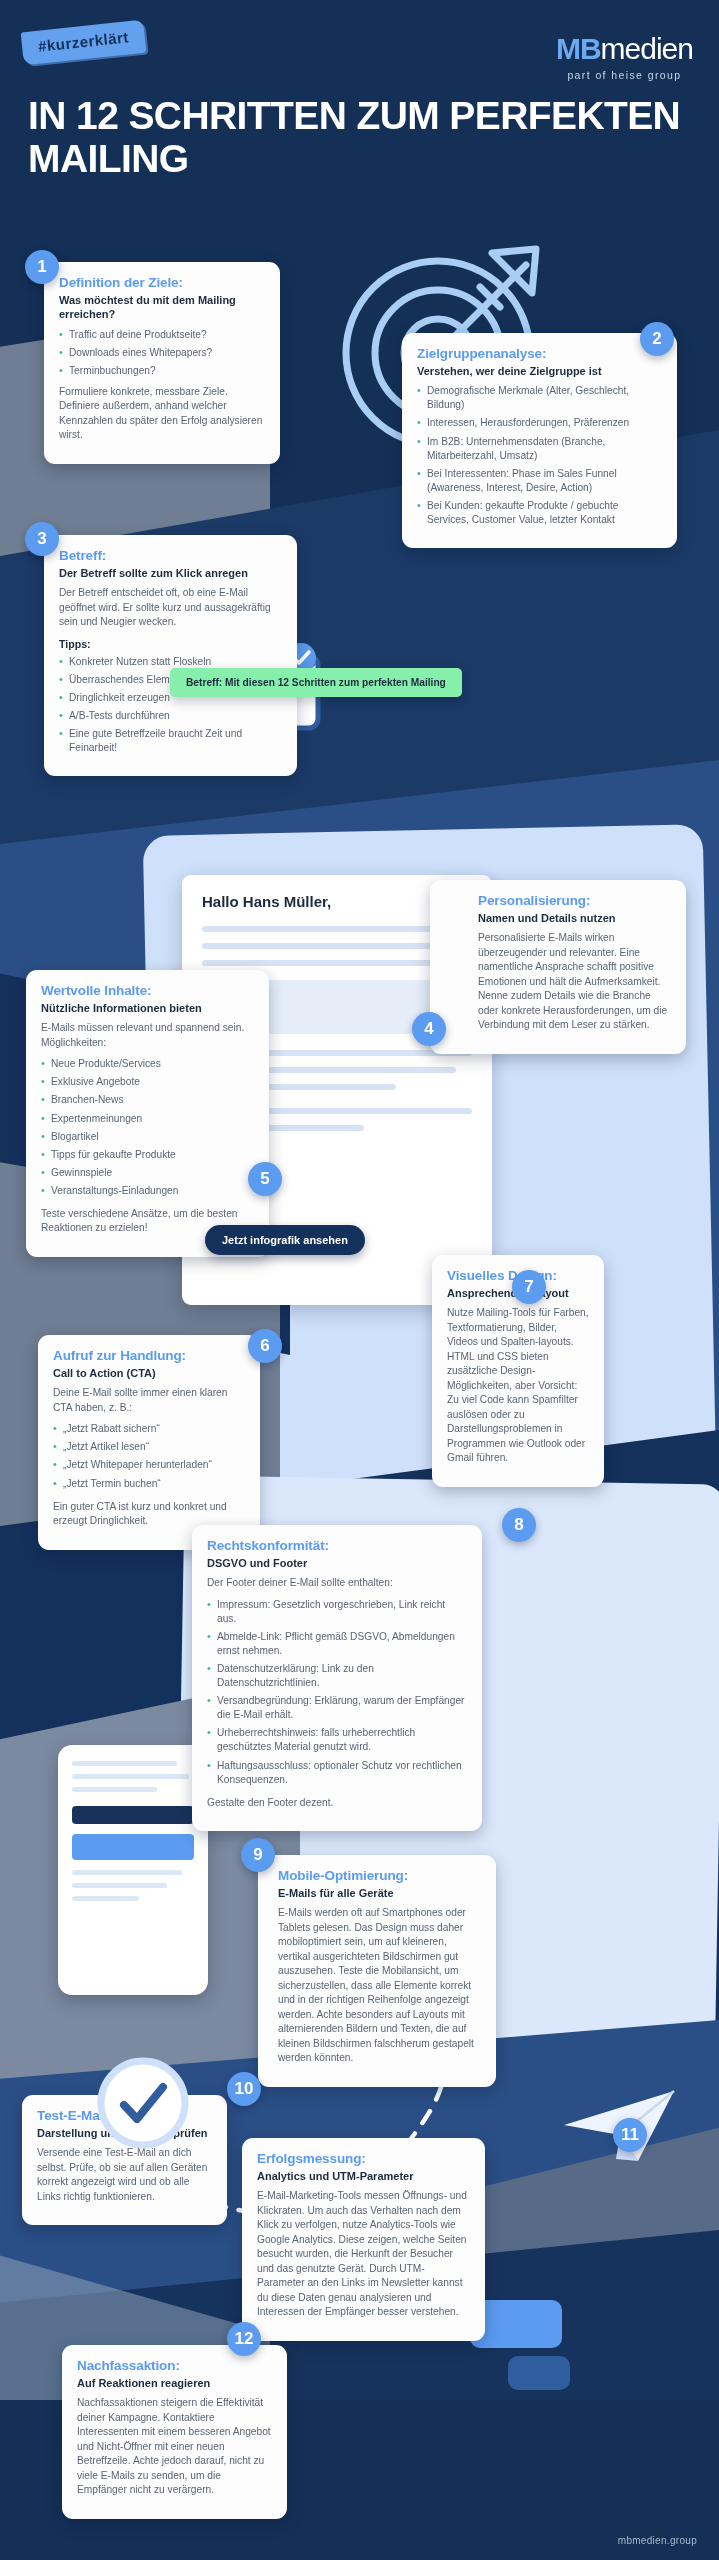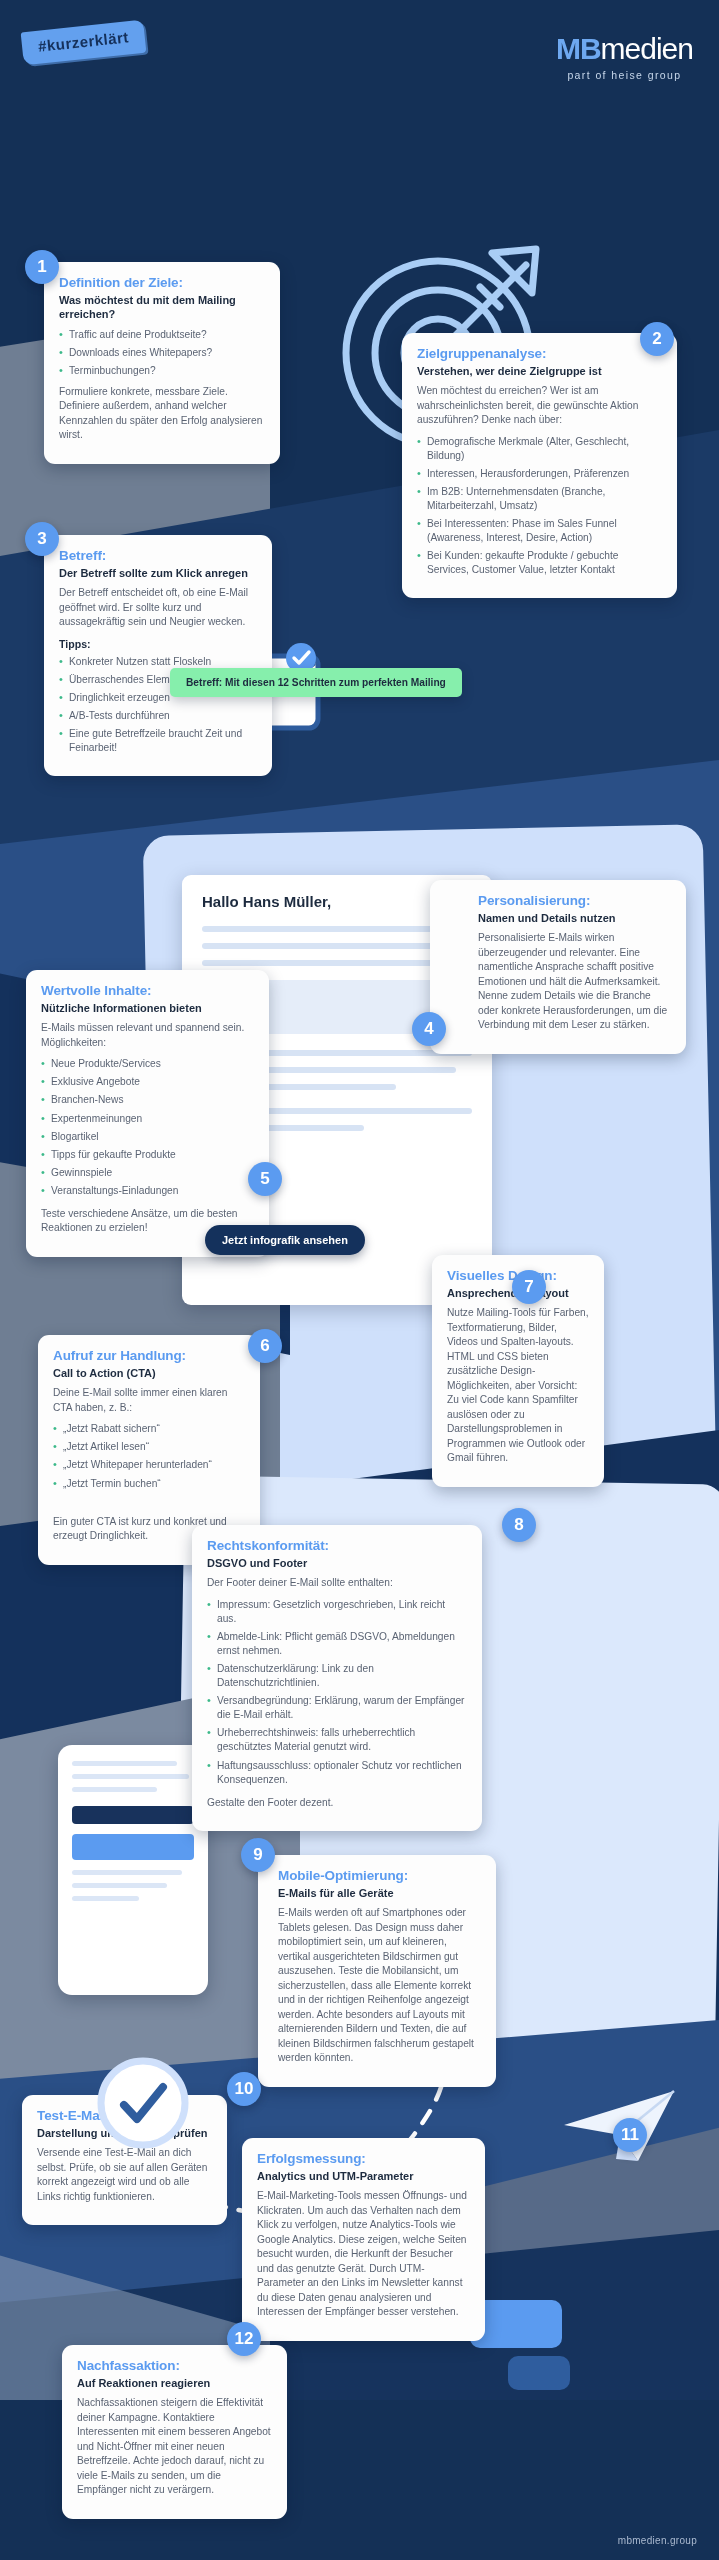--- a/index.html
+++ b/index.html
@@ -150,20 +150,21 @@
   </div>
 
   <div class="header">
     <span class="brush">#kurzerklärt</span>
     <div class="logo">
       <div class="l1">
         <b>MB</b><span class="m">medien</span>
       </div>
       <div class="l2">part of heise group</div>
     </div>
+    <h1 class="title">IN 12 SCHRITTEN ZUM PERFEKTEN MAILING</h1>
   </div>
 
   <div class="target">
     <svg width="230" height="215" viewBox="0 0 230 215" fill="none">
       <circle cx="108" cy="118" r="92" stroke="#a9cdf5" stroke-width="7"></circle>
       <circle cx="108" cy="118" r="63" stroke="#a9cdf5" stroke-width="7"></circle>
       <circle cx="108" cy="118" r="34" stroke="#a9cdf5" stroke-width="7"></circle>
       <path d="M108 118 L196 30" stroke="#a9cdf5" stroke-width="7" stroke-linecap="round"></path>
       <path d="M162 18 L206 14 L202 58 Z" stroke="#a9cdf5" stroke-width="7" stroke-linejoin="round" fill="none"></path>
       <path d="M150 52 L170 72" stroke="#a9cdf5" stroke-width="7" stroke-linecap="round"></path>
@@ -239,32 +240,31 @@
       <li>Downloads eines Whitepapers?</li>
       <li>Terminbuchungen?</li>
     </ul>
     <p>Formuliere konkrete, messbare Ziele. Definiere außerdem, anhand welcher Kennzahlen du später den Erfolg analysieren wirst.</p>
   </div>
 
   <div class="num" style="left:640px; top:322px;">2</div>
   <div class="card" style="left:402px; top:333px; width:275px;">
     <h3>Zielgruppenanalyse:</h3>
     <h4>Verstehen, wer deine Zielgruppe ist</h4>
-    <p>Wen möchtest du erreichen? Wer ist am wahrscheinlichsten bereit, die gewünschte Aktion auszuführen? Denke nach über:</p>
     <ul>
       <li>Demografische Merkmale (Alter, Geschlecht, Bildung)</li>
       <li>Interessen, Herausforderungen, Präferenzen</li>
       <li>Im B2B: Unternehmensdaten (Branche, Mitarbeiterzahl, Umsatz)</li>
       <li>Bei Interessenten: Phase im Sales Funnel (Awareness, Interest, Desire, Action)</li>
       <li>Bei Kunden: gekaufte Produkte / gebuchte Services, Customer Value, letzter Kontakt</li>
     </ul>
   </div>
 
   <div class="num" style="left:25px; top:522px;">3</div>
-  <div class="card" style="left:44px; top:535px; width:228px;">
+  <div class="card" style="left:44px; top:535px; width:253px;">
     <h3>Betreff:</h3>
     <h4>Der Betreff sollte zum Klick anregen</h4>
     <p>Der Betreff entscheidet oft, ob eine E-Mail geöffnet wird. Er sollte kurz und aussagekräftig sein und Neugier wecken.</p>
     <div class="tips">Tipps:</div>
     <ul>
       <li>Konkreter Nutzen statt Floskeln</li>
       <li>Überraschendes Element einfügen</li>
       <li>Dringlichkeit erzeugen</li>
       <li>A/B-Tests durchführen</li>
       <li>Eine gute Betreffzeile braucht Zeit und Feinarbeit!</li>
@@ -300,21 +300,21 @@
   <div class="card" style="left:38px; top:1335px; width:222px;">
     <h3>Aufruf zur Handlung:</h3>
     <h4>Call to Action (CTA)</h4>
     <p>Deine E-Mail sollte immer einen klaren CTA haben, z. B.:</p>
     <ul>
       <li>„Jetzt Rabatt sichern“</li>
       <li>„Jetzt Artikel lesen“</li>
       <li>„Jetzt Whitepaper herunterladen“</li>
       <li>„Jetzt Termin buchen“</li>
     </ul>
-    <p style="margin-top:24px">Ein guter CTA ist kurz und konkret und erzeugt Dringlichkeit.</p>
+    <p style="margin-top:9px">Ein guter CTA ist kurz und konkret und erzeugt Dringlichkeit.</p>
   </div>
 
   <div class="num" style="left:512px; top:1270px;">7</div>
   <div class="card" style="left:432px; top:1255px; width:172px;">
     <h3>Visuelles Design:</h3>
     <h4>Ansprechendes Layout</h4>
     <p>Nutze Mailing-Tools für Farben, Textformatierung, Bilder, Videos und Spalten-layouts. HTML und CSS bieten zusätzliche Design-Möglichkeiten, aber Vorsicht: Zu viel Code kann Spamfilter auslösen oder zu Darstellungsproblemen in Programmen wie Outlook oder Gmail führen.</p>
   </div>
 
   <div class="num" style="left:502px; top:1508px;">8</div>

